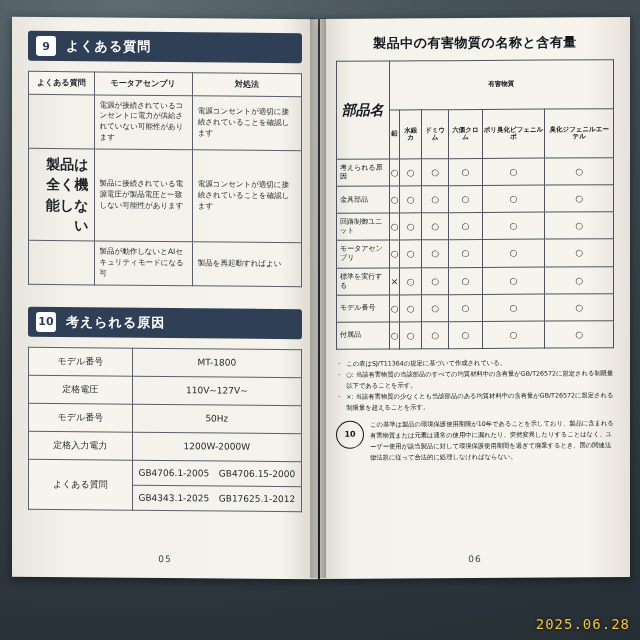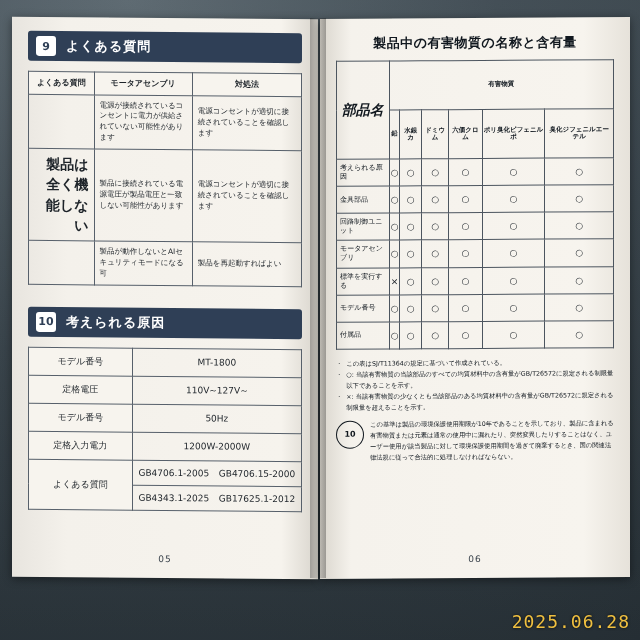--- a/index.html
+++ b/index.html
@@ -112,21 +112,21 @@
   .circ{
     flex:none;width:26px;height:26px;border-radius:50%;
     border:1.6px solid #11181f;
     display:flex;align-items:center;justify-content:center;
     font-size:8px;font-weight:bold;margin-top:2px;
   }
 
   
   .stamp{
     position:absolute;right:10px;bottom:8px;
-    color:#f0c040;font-size:18px;
+    color:#f0c040;font-size:14px;
     font-family:"DejaVu Sans Mono", monospace;
     letter-spacing:1px;
     text-shadow:0 0 3px rgba(0,0,0,.8);
   }
 </style>
 </head>
 <body>
 
 <div class="desk"></div>
 

